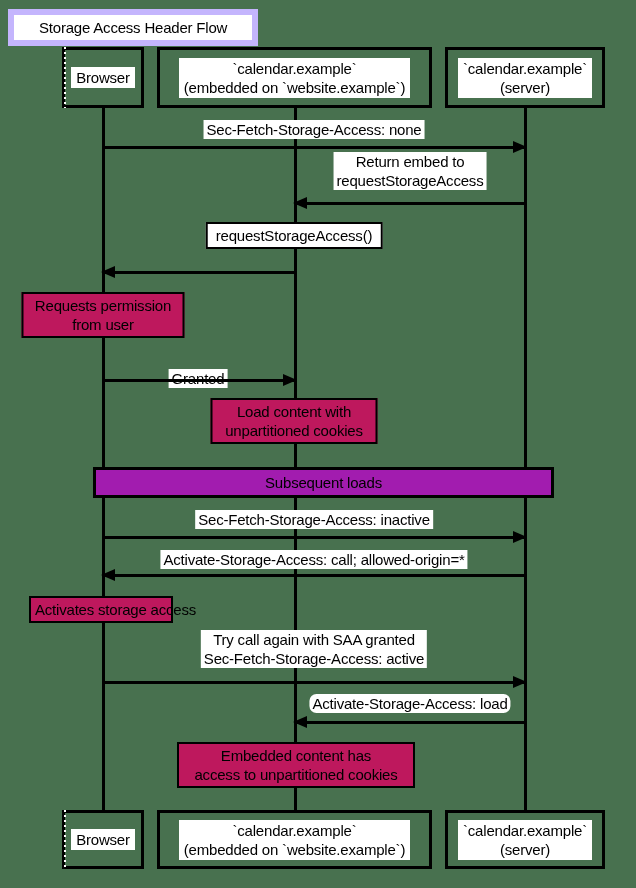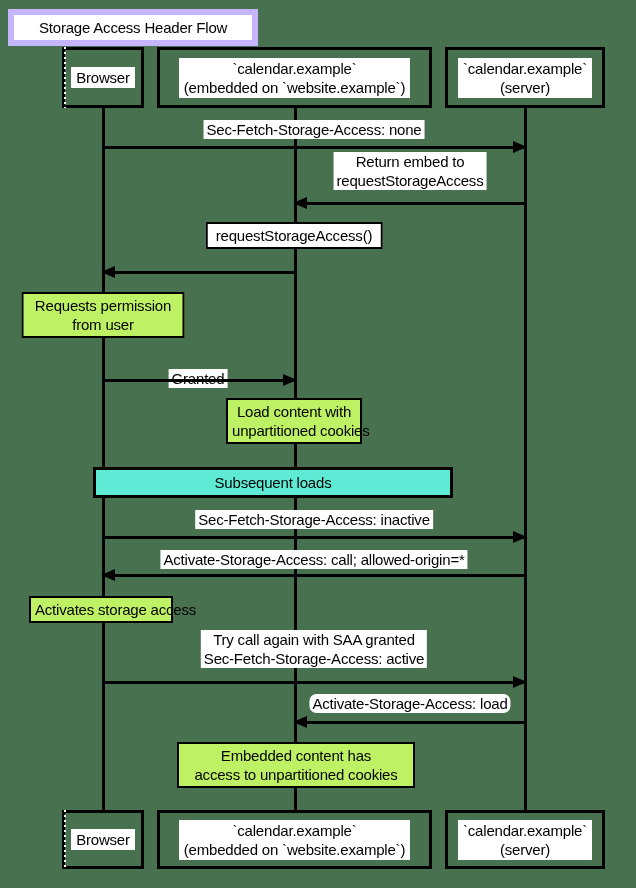--- a/index.html
+++ b/index.html
@@ -28,21 +28,21 @@
     background:repeating-linear-gradient(to bottom,#fff 0 2px,transparent 2px 5px);
   }
   .msg-label{
     position:absolute;transform:translateX(-50%);
     background:#fff;padding:0 3px;text-align:center;
     font-size:15px;line-height:19px;white-space:nowrap;
   }
   .msg-label.boxed{border:2px solid #000;padding:2px 8px;}
   .note{
     position:absolute;transform:translateX(-50%);
-    background:#bef264;border:2px solid #000;box-sizing:border-box;
+    background:#be185d;border:2px solid #000;box-sizing:border-box;
     padding:2px 4px;text-align:center;font-size:15px;line-height:19px;white-space:nowrap;
   }
   .arrow-line{position:absolute;height:3px;background:#000;}
   .arrow-head{position:absolute;width:0;height:0;border-top:6px solid transparent;border-bottom:6px solid transparent;}
   .arrow-head.right{border-left:14px solid #000;}
   .arrow-head.left{border-right:14px solid #000;}
   .banner{
     position:absolute;border:3px solid #000;box-sizing:border-box;
     display:flex;align-items:center;justify-content:center;
     font-size:15px;line-height:18px;
@@ -110,25 +110,25 @@
     <div class="arrow-head left" style="top: 265.5px; left: 101px;"></div>
     <div class="note" style="left: 103px; top: 292px; width: 163px;">
       <div>Requests permission</div>
       <div>from user</div>
     </div>
     <div class="msg-label" style="left: 198px; top: 357px; margin-top: 12px;">
       <div>Granted</div>
     </div>
     <div class="arrow-line" style="left: 102px; top: 379px; width: 194px;"></div>
     <div class="arrow-head right" style="top: 373.5px; left: 283px;"></div>
-    <div class="note" style="left: 294px; top: 398px; width: 136px;">
+    <div class="note" style="left: 294px; top: 398px; width: 167px;">
       <div>Load content with</div>
       <div>unpartitioned cookies</div>
     </div>
-    <div class="banner" style="left: 93px; top: 467px; width: 360px; height: 31px; background: #5eead4;">
+    <div class="banner" style="left: 93px; top: 467px; width: 461px; height: 31px; background: #a21caf;">
       <div>Subsequent loads</div>
     </div>
     <div class="msg-label" style="left: 314px; top: 510px;">
       <div>Sec-Fetch-Storage-Access: inactive</div>
     </div>
     <div class="arrow-line" style="left: 102px; top: 536px; width: 424px;"></div>
     <div class="arrow-head right" style="top: 530.5px; left: 513px;"></div>
     <div class="msg-label" style="left: 314px; top: 550px;">
       <div>Activate-Storage-Access: call; allowed-origin=*</div>
     </div>

